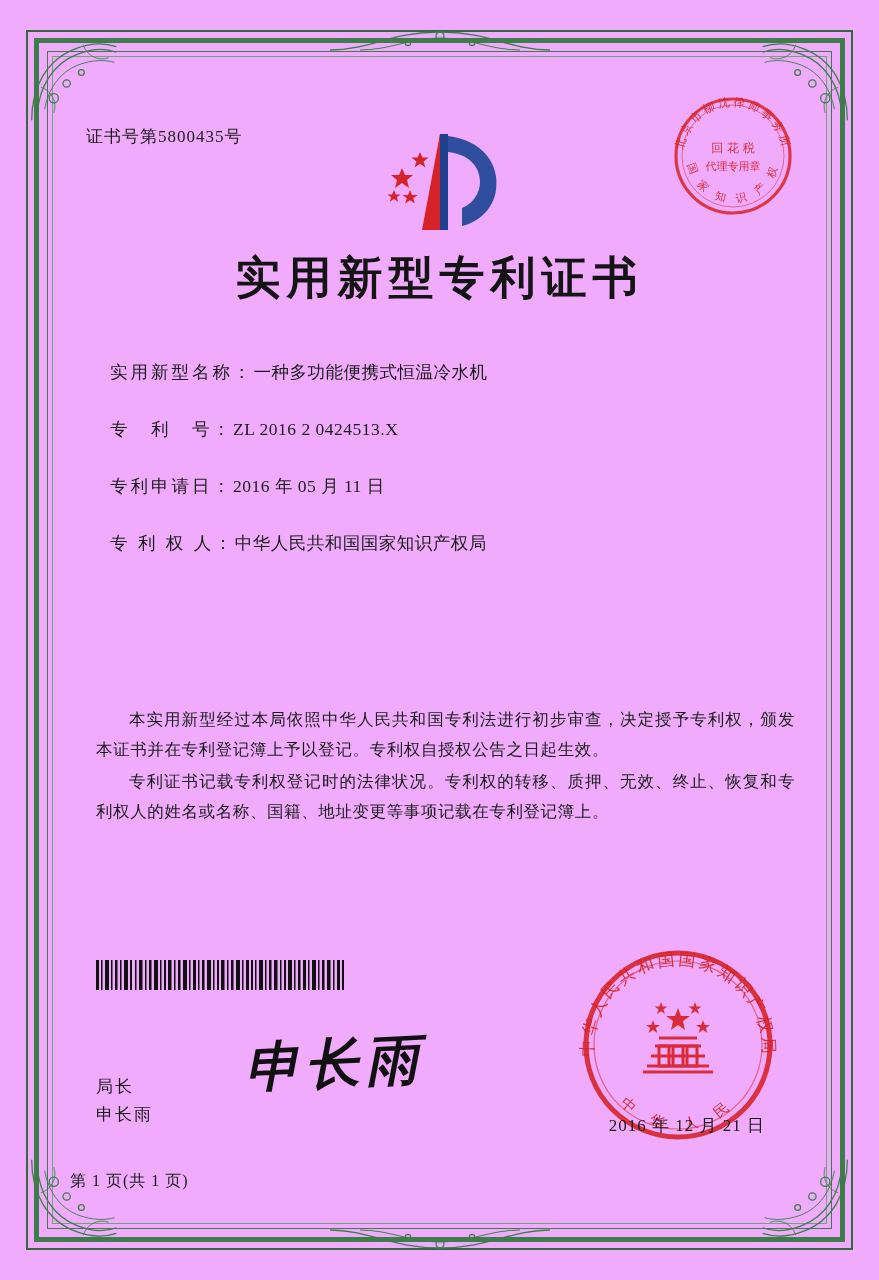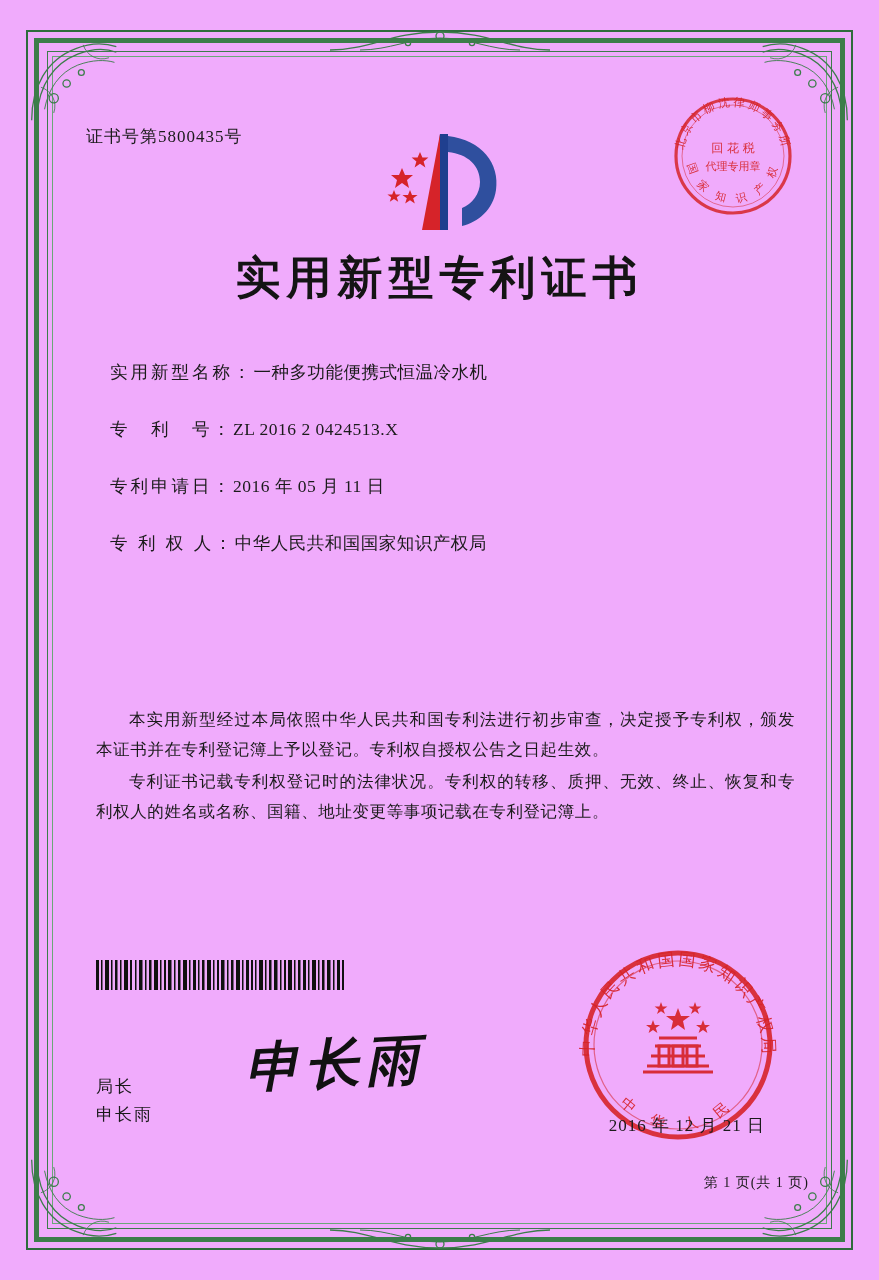--- a/index.html
+++ b/index.html
@@ -203,22 +203,22 @@
     top: 1034px;
     font-size: 17px;
     letter-spacing: 1px;
     color: #1b1b1b;
   }
 
   .page-no {
     position: absolute;
     bottom: 8px;
     left: 0; right: 0;
-    text-align: right;
-    font-size: 14px;
+    text-align: left;
+    font-size: 16px;
     letter-spacing: 1px;
   }
 </style>
 </head>
 <body>
 
 <div class="page">
 
   <div class="border-outer"></div>
   <div class="border-mid"></div>

